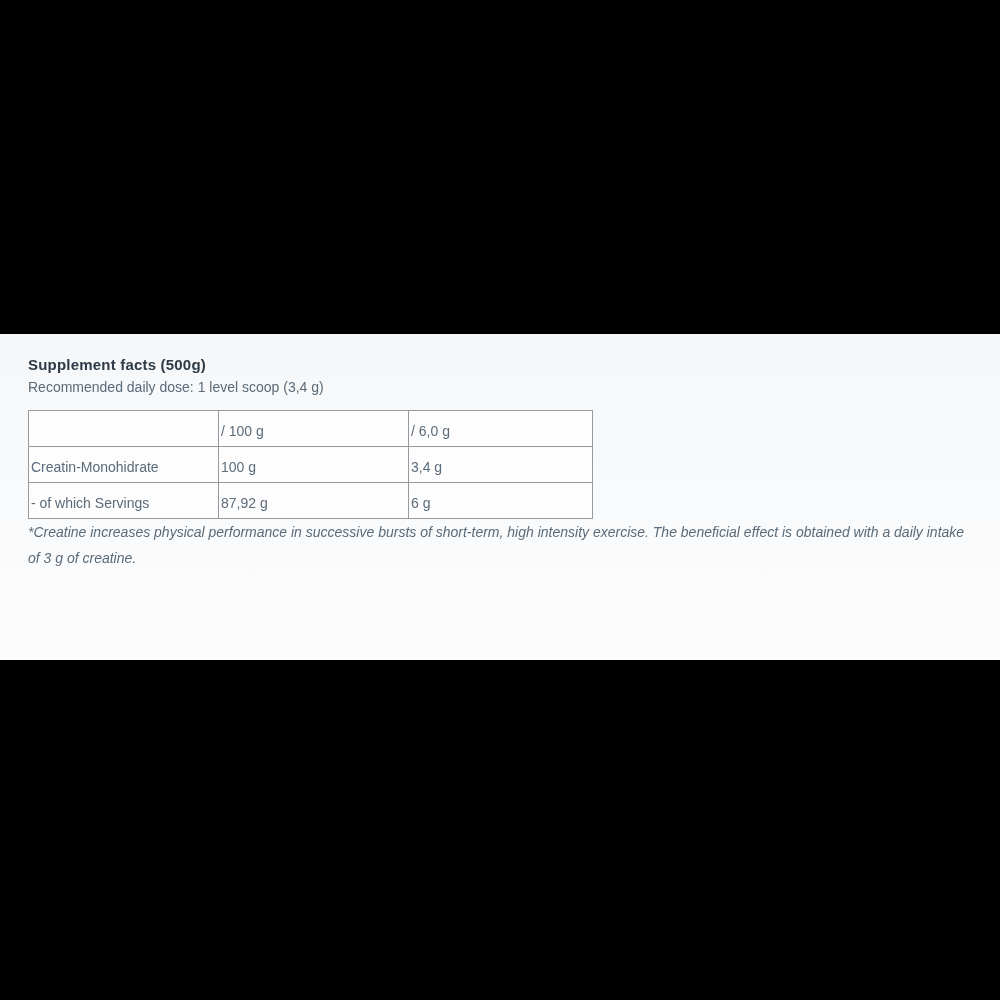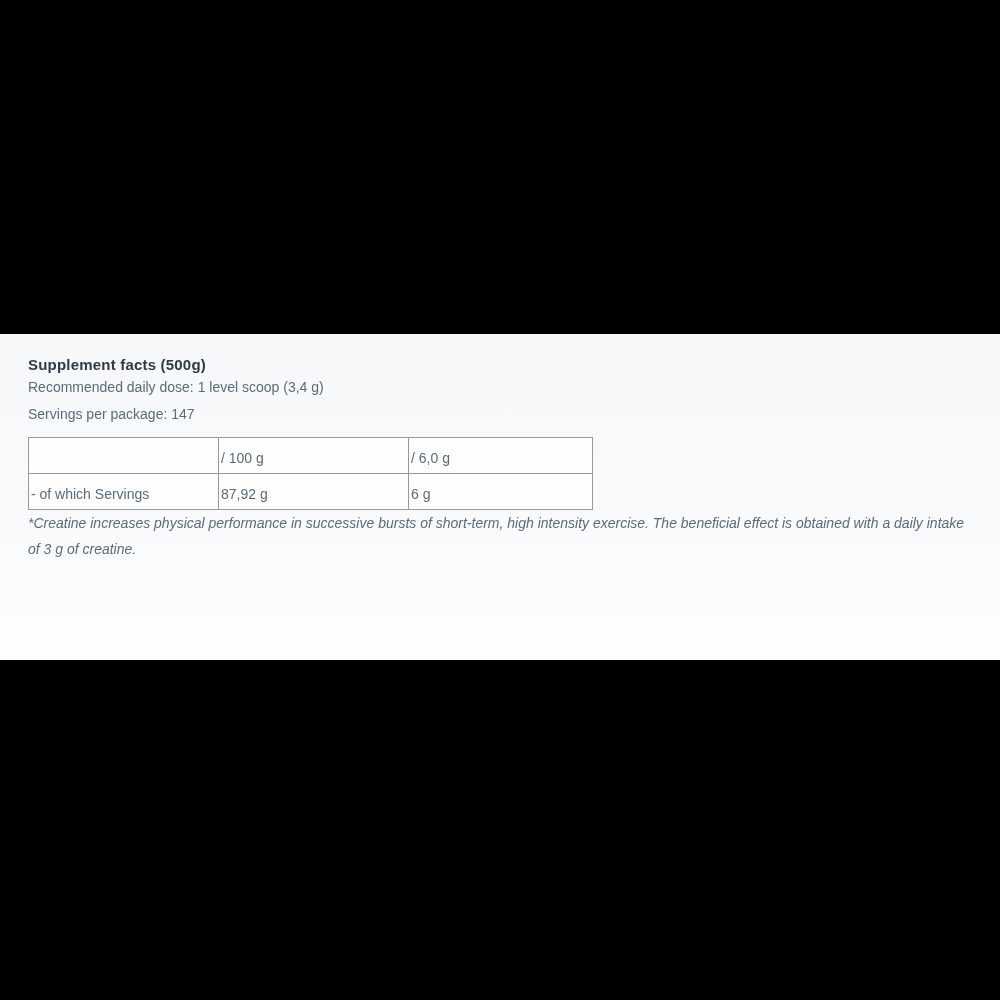--- a/index.html
+++ b/index.html
@@ -90,36 +90,40 @@
 <div class="stage">
 
   <div class="black-band top"></div>
 
   <div class="panel">
 
     <div class="panel-title">Supplement facts (500g)</div>
 
     <div class="dose-line">Recommended daily dose: 1 level scoop (3,4 g)</div>
 
-    <div class="servings-line">Servings per package: 147</div>
 
     <table class="facts">
       <colgroup>
         <col class="c1">
           <col class="c2">
           <col class="c3">
       </colgroup>
       <thead>
         <tr>
           <th></th>
           <th>/ 100 g</th>
           <th>/ 6,0 g</th>
         </tr>
       </thead>
       <tbody>
+        <tr>
+          <td>Creatin-Monohidrate</td>
+          <td>100 g</td>
+          <td>3,4 g</td>
+        </tr>
         <tr>
           <td>- of which Servings</td>
           <td>87,92 g</td>
           <td>6 g</td>
         </tr>
       </tbody>
     </table>
 
     <div class="footnote">*Creatine increases physical performance in successive bursts of short-term, high intensity exercise. The beneficial effect is obtained with a daily intake of 3 g of creatine.</div>
 

